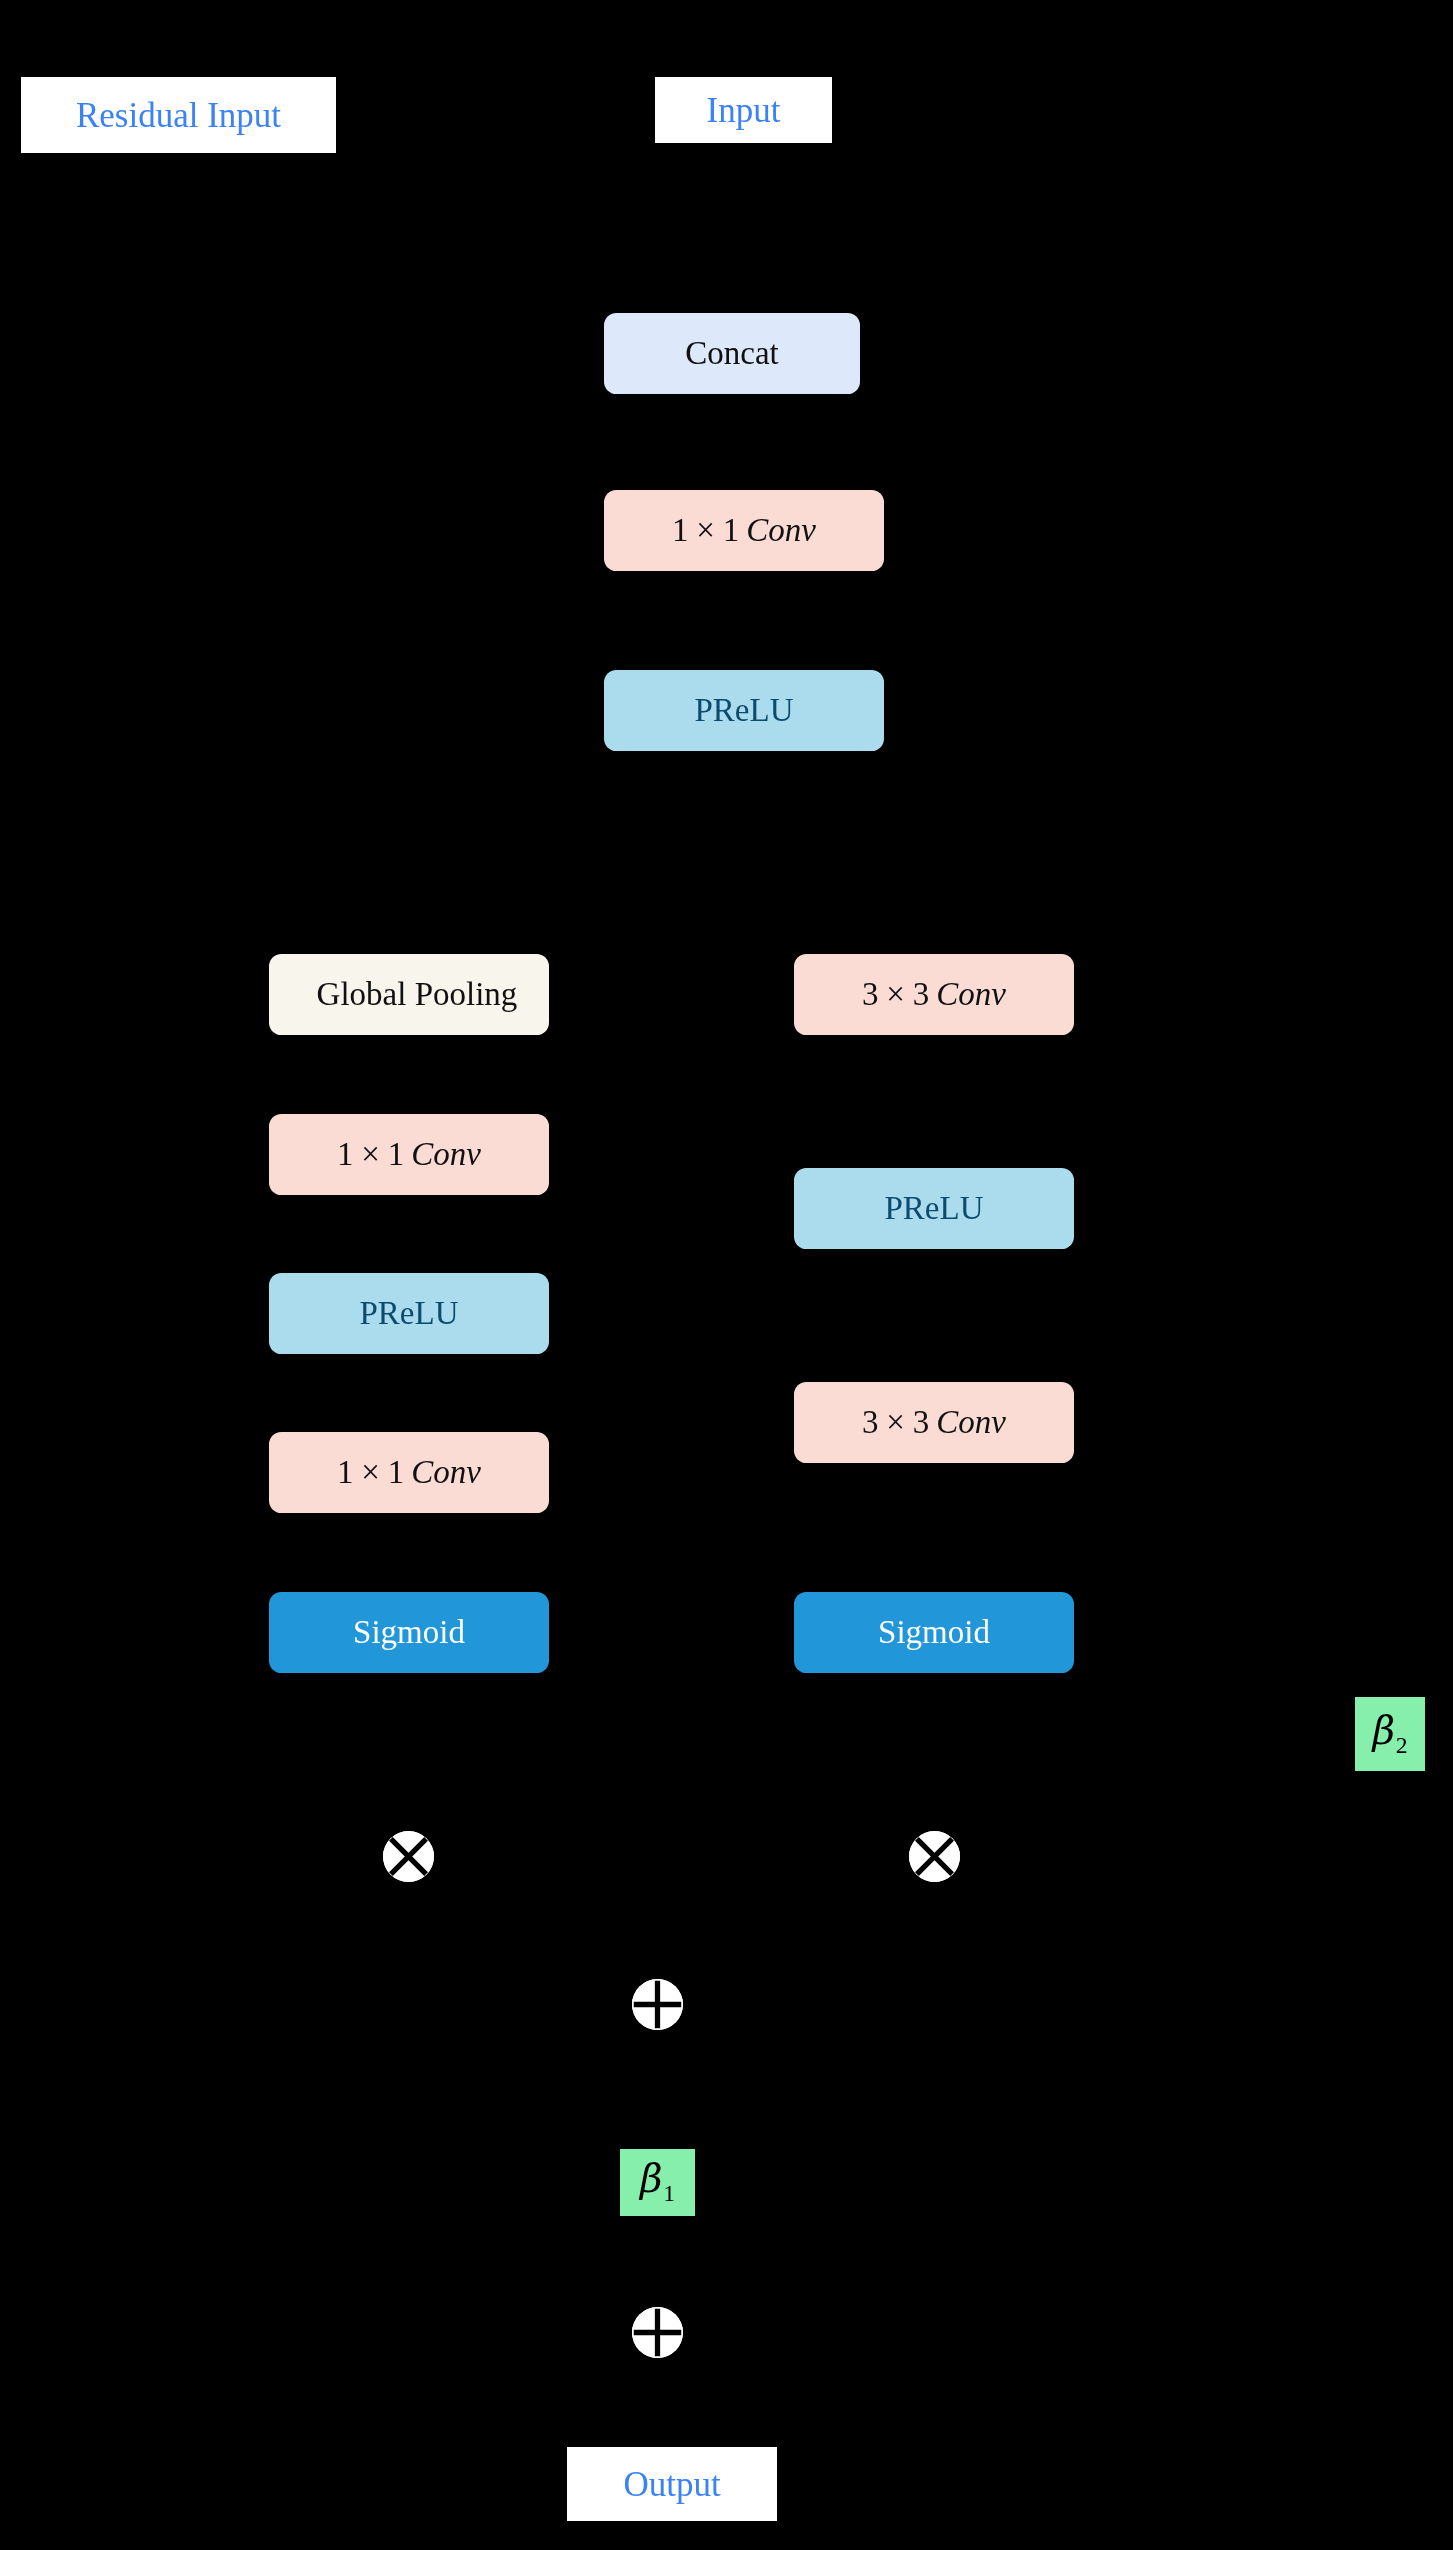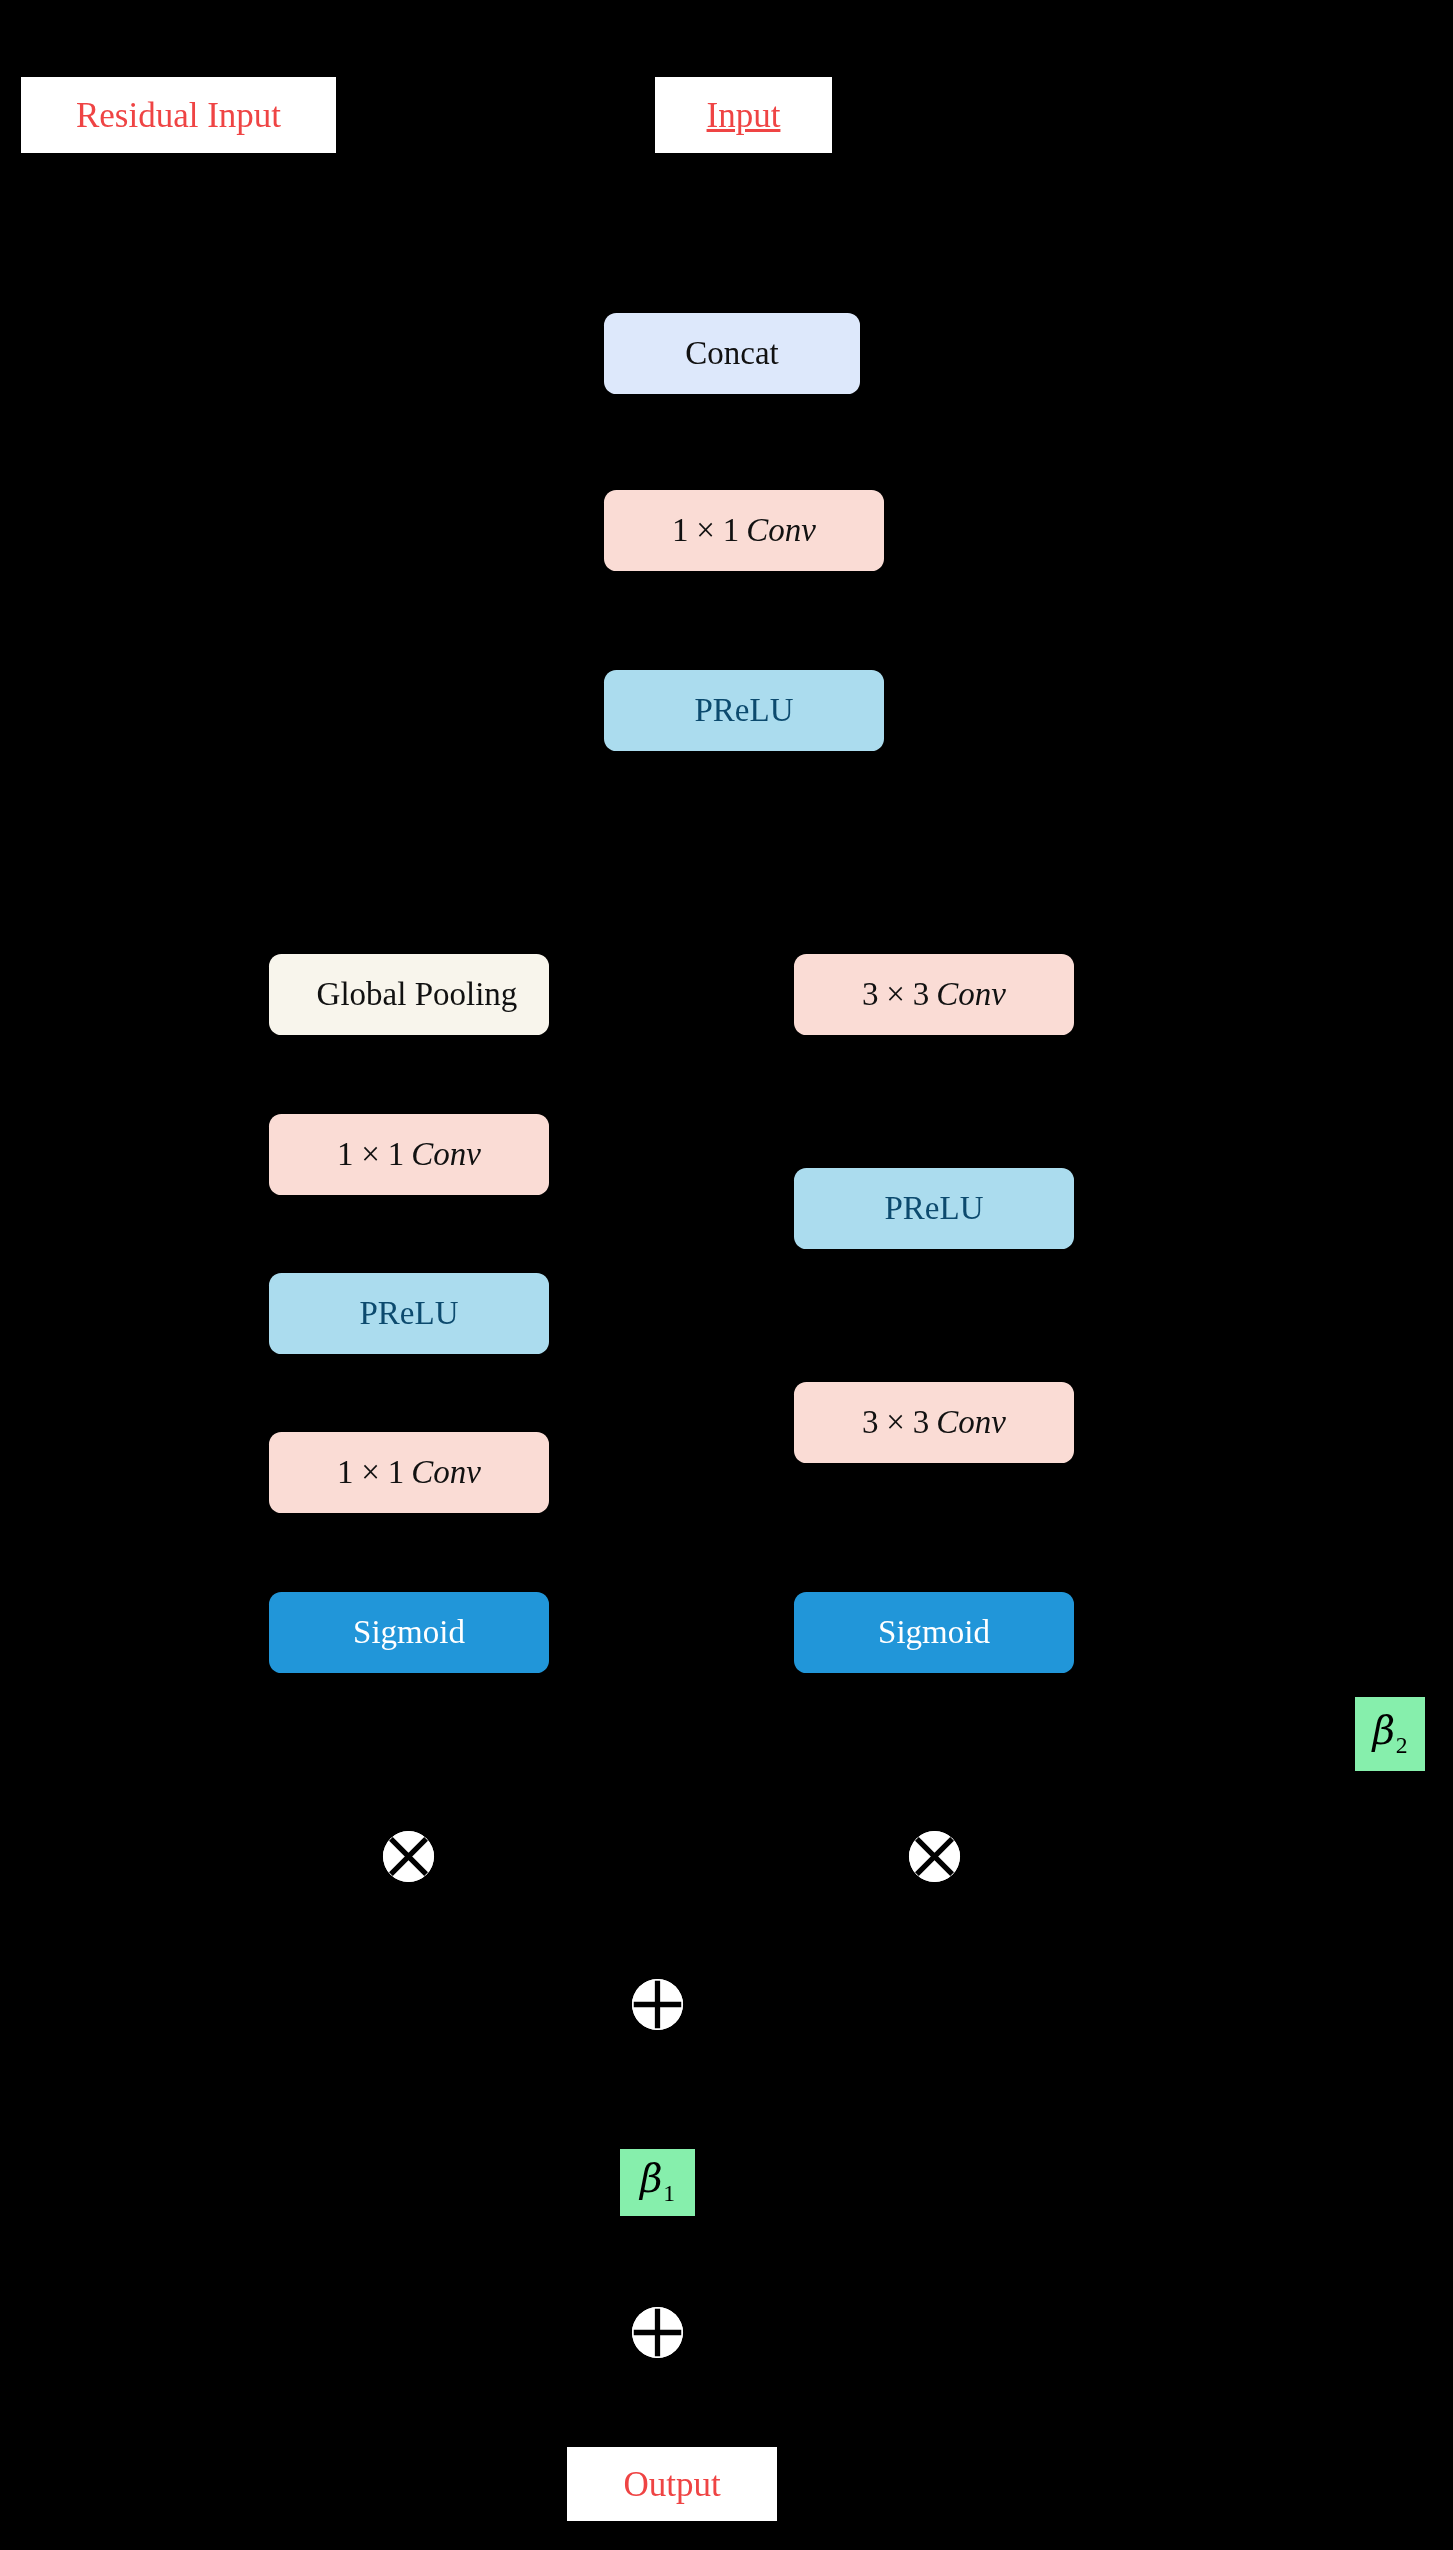--- a/index.html
+++ b/index.html
@@ -23,21 +23,21 @@
     display: flex;
     align-items: center;
     justify-content: center;
     text-align: center;
     line-height: 1;
     white-space: nowrap;
   }
   
   .io {
     background: #ffffff;
-    color: #ef4444;
+    color: #3b82f6;
     border-radius: 0;
     font-size: 35px;
     justify-content: center;
   }
   
   .proc {
     border-radius: 12.3px;
     font-size: 33px;
   }
   .fill-concat  { background: #dde8fb; color: #111111; }
@@ -110,21 +110,21 @@
   <div class="edge" style="left:933px; top:1881px; width:2.6px; height:123px;"></div>
   <div class="edge" style="left:408px; top:2003px; width:528px; height:2.6px;"></div>
   <div class="edge" style="left:657px; top:2029px; width:2.6px; height:120px;"></div>
   <div class="edge" style="left:657px; top:2215px; width:2.6px; height:94px;"></div>
   <div class="edge" style="left:657px; top:2358px; width:2.6px; height:89px;"></div>
 
   <div class="node io" style="left:21px; top:77px; width:315px; height:76px;">
     <span>Residual Input</span>
   </div>
 
-  <div class="node io" style="left:655px; top:77px; width:177px; height:76px;text-decoration:underline;">
+  <div class="node io" style="left:655px; top:77px; width:177px; height:66px;">
     <span>Input</span>
   </div>
 
   <div class="node proc fill-concat" style="left:604px; top:313px; width:256px; height:81px;">
     <span>Concat</span>
   </div>
 
   <div class="node proc fill-conv conv-label" style="left:604px; top:490px; width:280px; height:81px;">
     <span class="dims">1</span>
     <span class="times">×</span>

